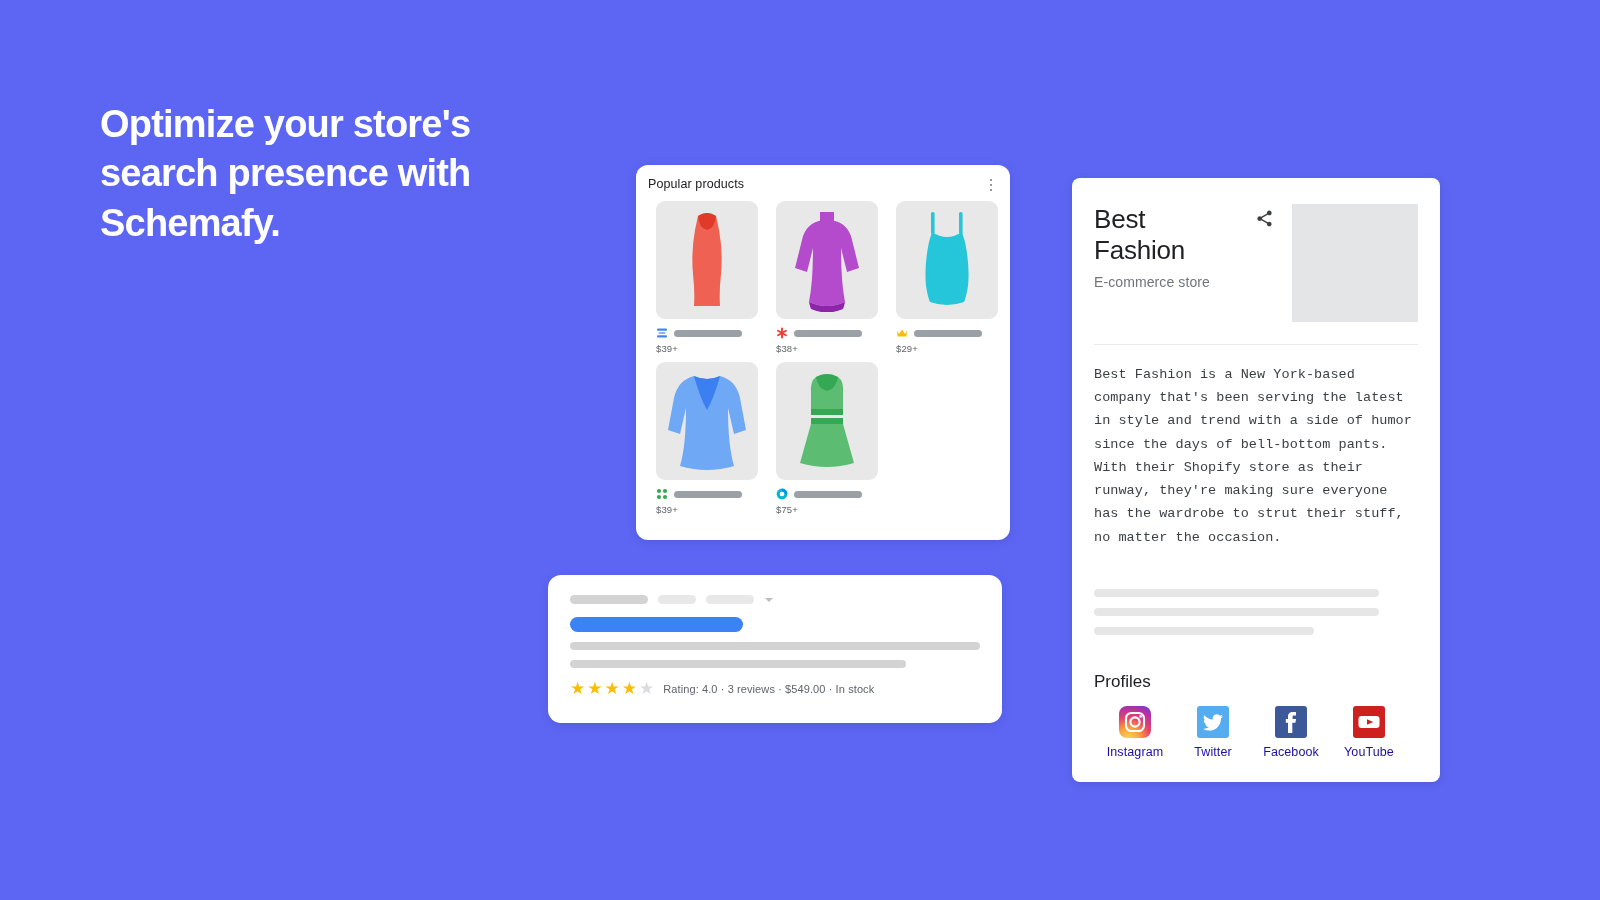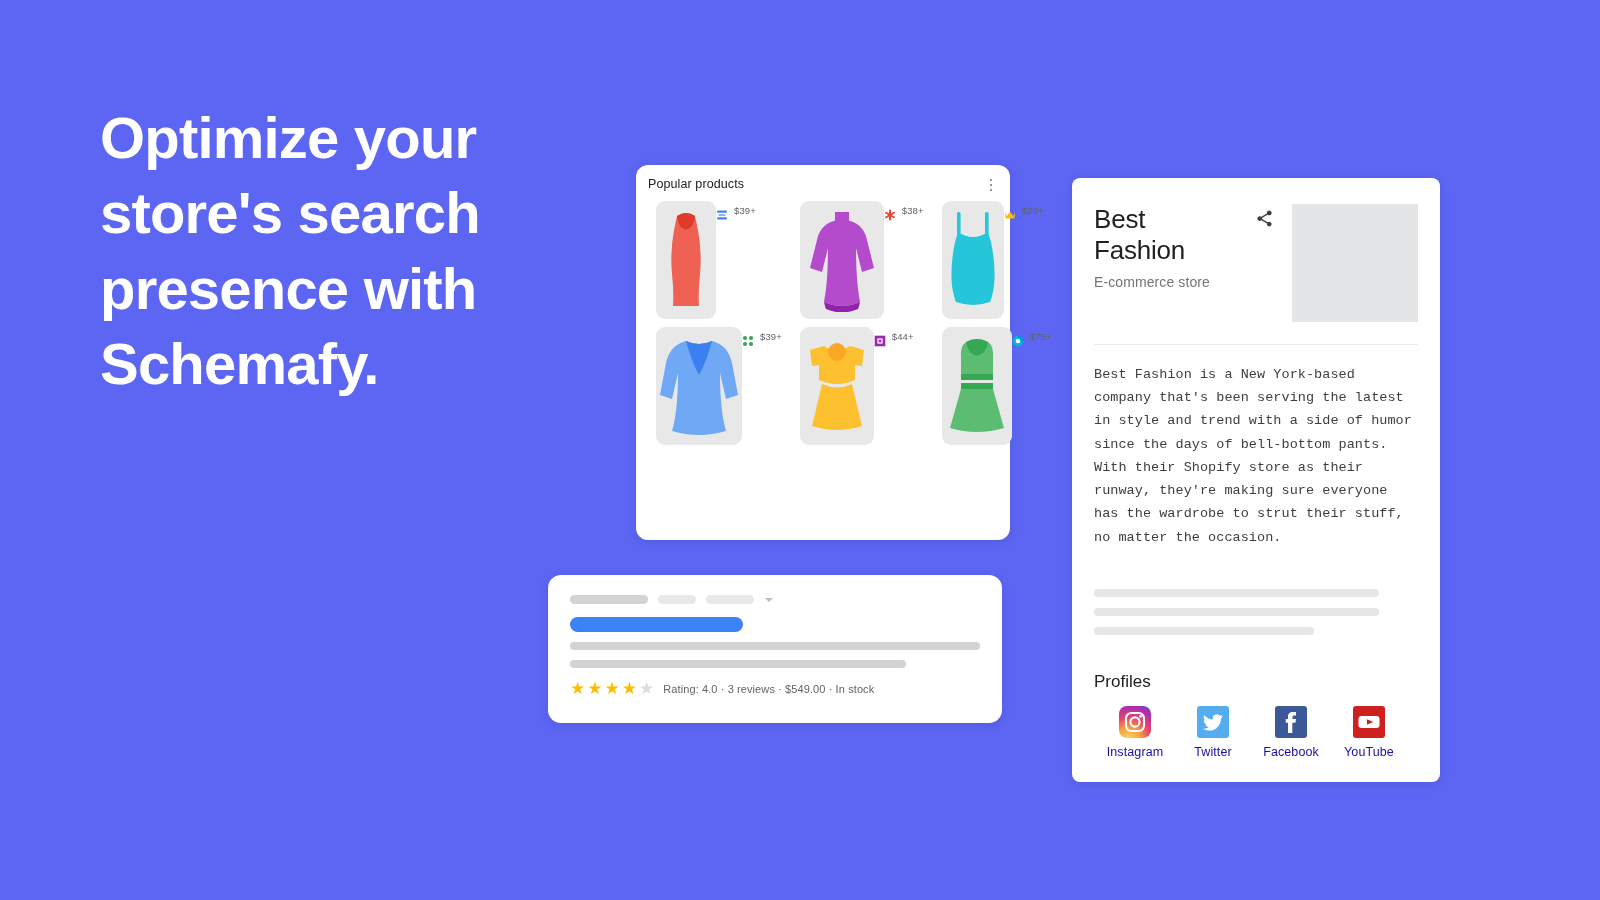--- a/index.html
+++ b/index.html
@@ -18,21 +18,21 @@
 
   
   .hero {
     position: absolute;
     left: 100px;
     top: 100px;
     width: 470px;
   }
   .hero-title {
     color: #ffffff;
-    font-size: 58px;
+    font-size: 38px;
     line-height: 1.30;
     font-weight: 700;
     letter-spacing: -0.8px;
     white-space: pre-line;
   }
 
   
   .card {
     position: absolute;
     background: #ffffff;
@@ -72,21 +72,21 @@
   .kebab-icon i {
     display: block; width: 2.4px; height: 2.4px;
     border-radius: 50%; background: #70757a;
   }
   .pp-grid {
     display: grid;
     grid-template-columns: repeat(3, 1fr);
     column-gap: 10px;
     row-gap: 8px;
   }
-  .prod { display: flex; flex-direction: row; padding-left: 8px; }
+  .prod { display: flex; flex-direction: column; padding-left: 8px; }
   .prod-thumb {
     background: #e8e8e8;
     border-radius: 9px;
     height: 118px;
     display: flex; align-items: center; justify-content: center;
     overflow: hidden;
   }
   .prod-thumb svg { display: block; }
   .prod-meta {
     display: flex; align-items: center;
@@ -323,38 +323,20 @@
             <circle cx="3" cy="3" r="2.1" fill="#34a853"></circle>
             <circle cx="9" cy="3" r="2.1" fill="#34a853"></circle>
             <circle cx="3" cy="9" r="2.1" fill="#34a853"></circle>
             <circle cx="9" cy="9" r="2.1" fill="#34a853"></circle>
           </svg>
           <span class="prod-srcbar"></span>
         </div>
         <div class="prod-price">$39+</div>
       </div>
 
-      <div class="prod">
-        <div class="prod-thumb">
-          <svg width="74" height="96" viewBox="0 0 74 96" aria-hidden="true">
-            <path d="M24 8 Q37 16 50 8 L64 12 L62 28 L55 27 L55 42 Q37 50 19 42 L19 27 L12 28 L10 12 Z" fill="#fdc02f"></path>
-            <circle cx="37" cy="14" r="9" fill="#f9a825"></circle>
-            <path d="M22 46 Q37 53 52 46 L62 88 Q37 96 12 88 Z" fill="#fdc02f"></path>
-          </svg>
-        </div>
-        <div class="prod-meta">
-          <svg class="favicon" viewBox="0 0 12 12">
-            <rect x="0.7" y="0.7" width="10.6" height="10.6" fill="#9c27b0"></rect>
-            <rect x="3.4" y="3.4" width="5.2" height="5.2" fill="#ffffff"></rect>
-            <rect x="4.7" y="4.7" width="2.6" height="2.6" fill="#9c27b0"></rect>
-          </svg>
-          <span class="prod-srcbar"></span>
-        </div>
-        <div class="prod-price">$44+</div>
-      </div>
 
       <div class="prod">
         <div class="prod-thumb">
           <svg width="70" height="104" viewBox="0 0 70 104" aria-hidden="true">
             <path d="M24 8 Q35 2 46 8 Q52 12 51 24 L51 40 L19 40 L19 24 Q18 12 24 8 Z" fill="#5cbd72"></path>
             <path d="M24 8 Q35 2 46 8 Q44 20 35 22 Q26 20 24 8 Z" fill="#34a853"></path>
             <rect x="19" y="40" width="32" height="6" fill="#34a853"></rect>
             <rect x="19" y="49" width="32" height="6" fill="#34a853"></rect>
             <path d="M19 55 L51 55 L62 94 Q35 102 8 94 Z" fill="#5cbd72"></path>
           </svg>

